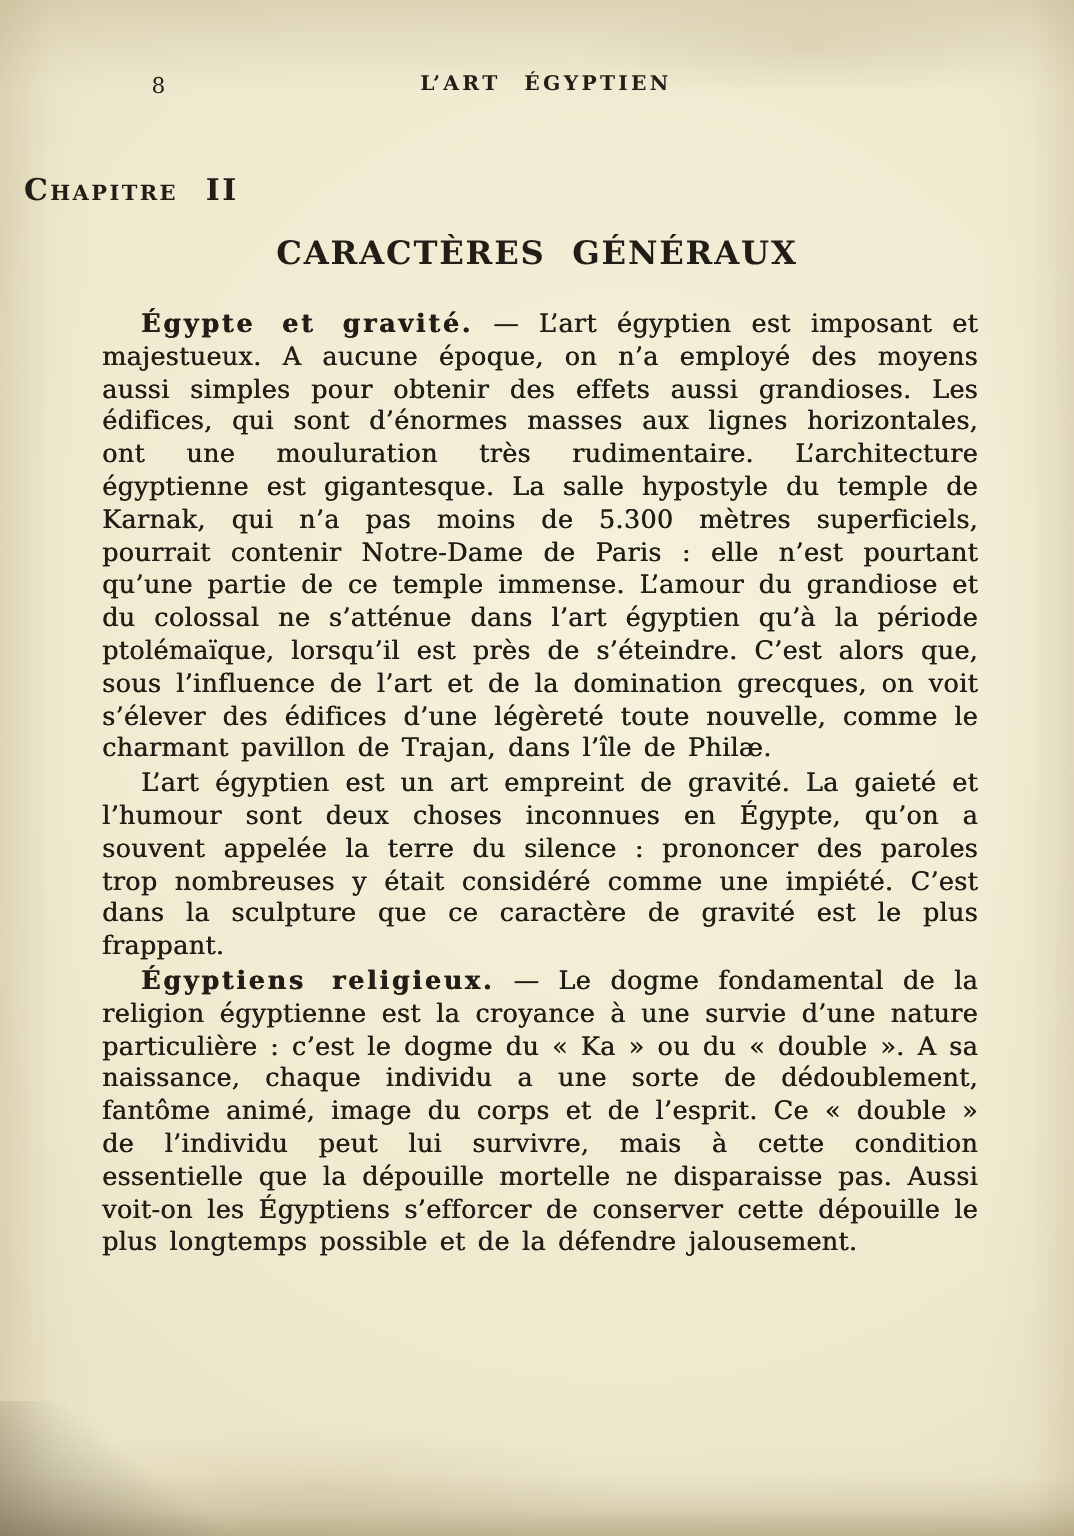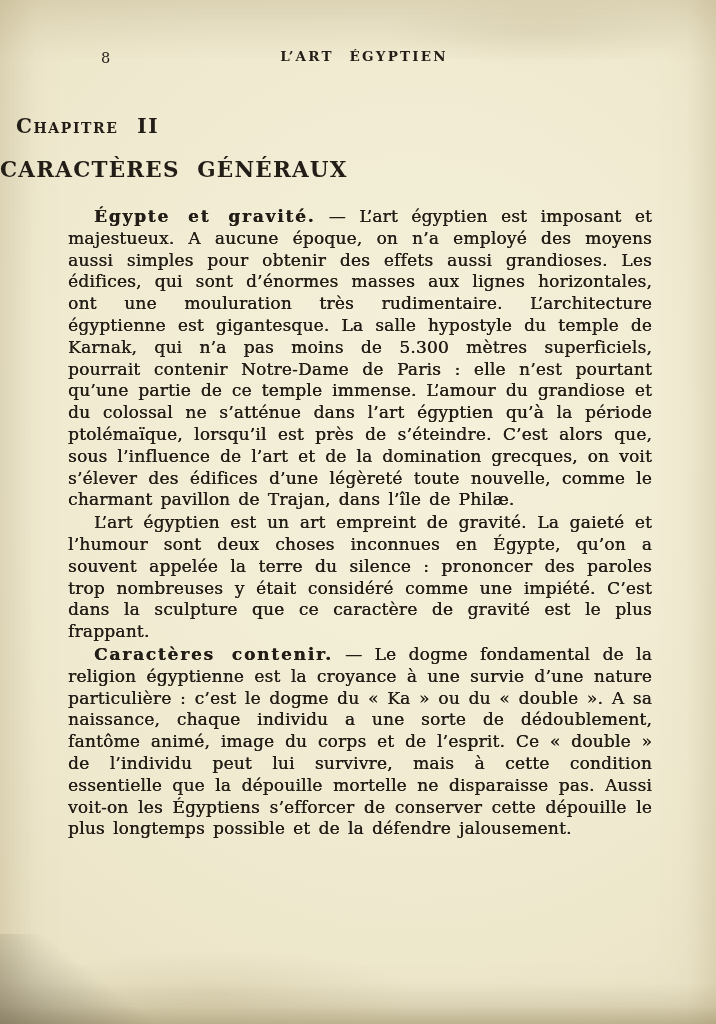--- a/index.html
+++ b/index.html
@@ -82,20 +82,21 @@
     letter-spacing: 1.6px;
     word-spacing: 10px;
   }
 
   .section-title {
     position: absolute;
     top: 157px;
     left: 0;
     width: 100%;
     margin: 0;
+    text-align: center;
     font-size: 21.5px;
     font-weight: 700;
     letter-spacing: 1.2px;
     word-spacing: 9px;
   }
 
   .body-text {
     position: absolute;
     top: 206px;
     left: 68px;
@@ -143,19 +144,19 @@
       <span class="lead">Égypte et gravité.</span>
       <span class="dash">—</span>
       <span>L’art égyptien est imposant et majestueux. A aucune époque, on n’a employé des moyens aussi simples pour obtenir des effets aussi grandioses. Les édifices, qui sont d’énormes masses aux lignes horizontales, ont une mouluration très rudimentaire. L’architecture égyptienne est gigantesque. La salle hypostyle du temple de Karnak, qui n’a pas moins de 5.300 mètres superficiels, pourrait contenir Notre-Dame de Paris : elle n’est pourtant qu’une partie de ce temple immense. L’amour du grandiose et du colossal ne s’atténue dans l’art égyptien qu’à la période ptolémaïque, lorsqu’il est près de s’éteindre. C’est alors que, sous l’influence de l’art et de la domination grecques, on voit s’élever des édifices d’une légèreté toute nouvelle, comme le charmant pavillon de Trajan, dans l’île de Philæ.</span>
     </p>
 
     <p>
       <span>L’art égyptien est un art empreint de gravité. La gaieté et l’humour sont deux choses inconnues en Égypte, qu’on a souvent appelée la terre du silence : prononcer des paroles trop nombreuses y était considéré comme une impiété. C’est dans la sculpture que ce caractère de gravité est le plus frappant.</span>
     </p>
 
     <p>
-      <span class="lead">Caractères contenir.</span>
+      <span class="lead">Égyptiens religieux.</span>
       <span class="dash">—</span>
       <span>Le dogme fondamental de la religion égyptienne est la croyance à une survie d’une nature particulière : c’est le dogme du « Ka » ou du « double ». A sa naissance, chaque individu a une sorte de dédoublement, fantôme animé, image du corps et de l’esprit. Ce « double » de l’individu peut lui survivre, mais à cette condition essentielle que la dépouille mortelle ne disparaisse pas. Aussi voit-on les Égyptiens s’efforcer de conserver cette dépouille le plus longtemps possible et de la défendre jalousement.</span>
     </p>
 
   </main>
 </div>
 
 </body></html>

